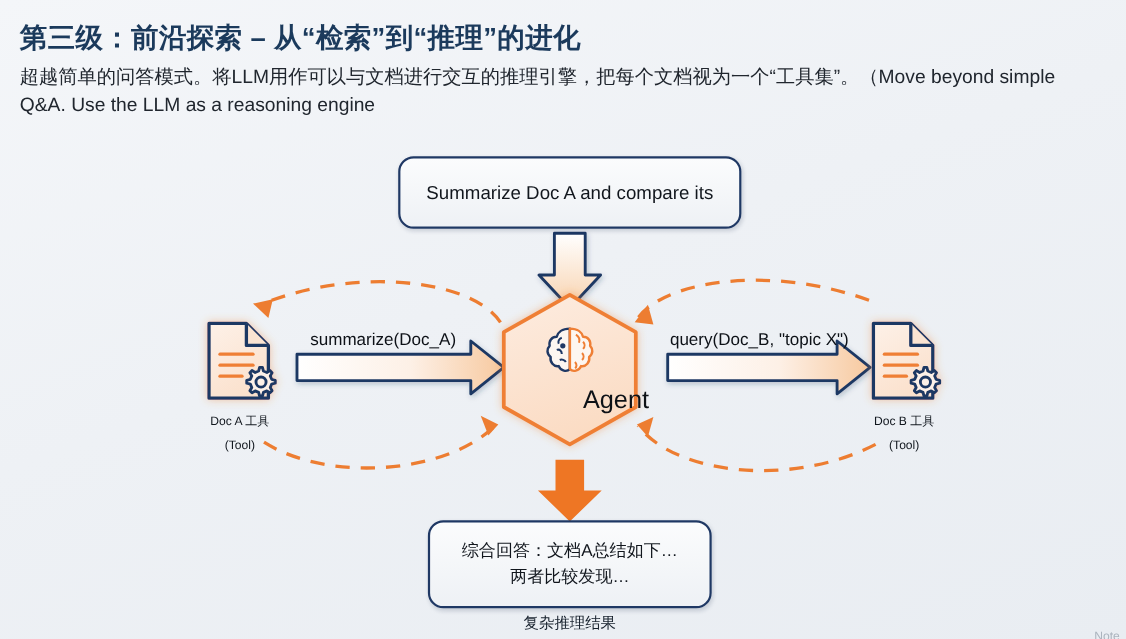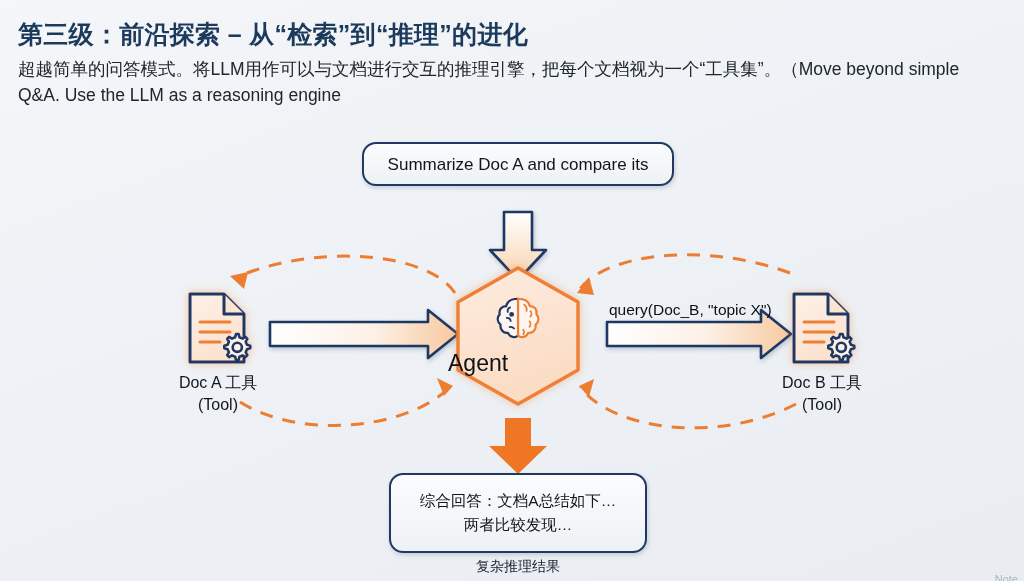--- a/index.html
+++ b/index.html
@@ -55,21 +55,21 @@
     flex-direction: column;
     align-items: center;
     justify-content: center;
     text-align: center;
     color: #11161d;
   }
   #query-box {
     left: 362px;
     top: 142px;
     width: 312px;
-    height: 44px;
+    height: 66px;
     font-size: 17px;
     line-height: 23px;
     font-weight: 500;
   }
   #answer-box {
     left: 389px;
     top: 473px;
     width: 258px;
     height: 80px;
     font-size: 15.5px;
@@ -99,32 +99,32 @@
     height: 581px;
     pointer-events: none;
   }
 
   
   #agent-label {
     position: absolute;
     left: 448px;
     top: 350px;
     width: 142px;
-    text-align: left;
+    text-align: right;
     font-size: 23px;
     color: #0e1217;
     font-weight: 400;
   }
 
   
   .doc-label {
     position: absolute;
     width: 180px;
     text-align: center;
-    font-size: 16px;
+    font-size: 11px;
     line-height: 22px;
     color: #10161d;
   }
   #doc-a-label { left: 128px; top: 372px; }
   #doc-b-label { left: 732px; top: 372px; }
 
   
   .band-label {
     position: absolute;
     font-size: 15.5px;
@@ -277,20 +277,21 @@
 
   <div class="doc-label" id="doc-a-label">
     <div>Doc A 工具</div>
     <div>(Tool)</div>
   </div>
   <div class="doc-label" id="doc-b-label">
     <div>Doc B 工具</div>
     <div>(Tool)</div>
   </div>
 
+  <div class="band-label" id="label-summarize">summarize(Doc_A)</div>
   <div class="band-label" id="label-query">query(Doc_B, "topic X")</div>
 
   <div class="rbox" id="answer-box">
     <span class="line">综合回答：文档A总结如下…</span>
     <span class="line">两者比较发现…</span>
   </div>
   <div class="caption" id="answer-caption">复杂推理结果</div>
 
   <div id="watermark">Note</div>
 

